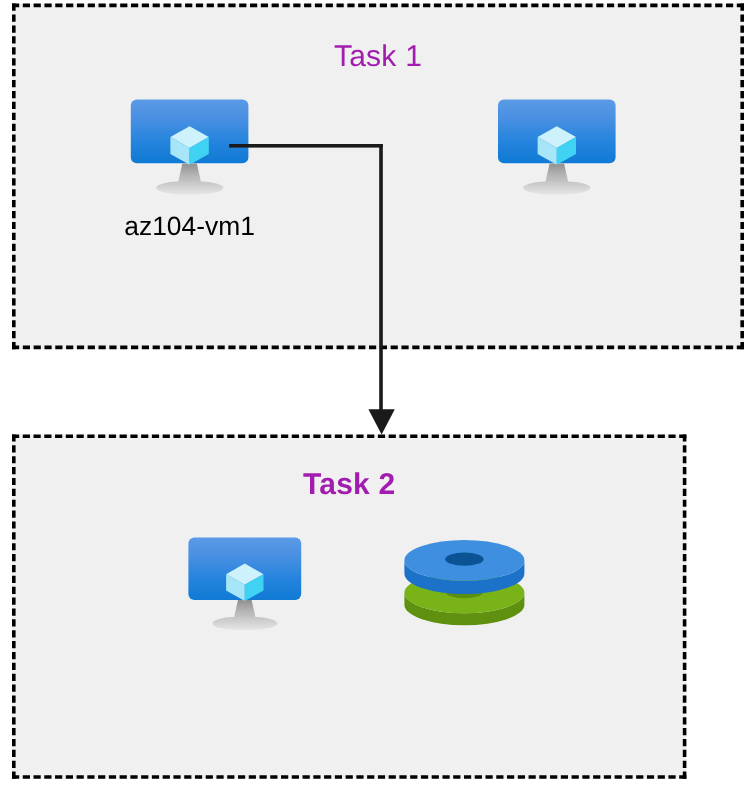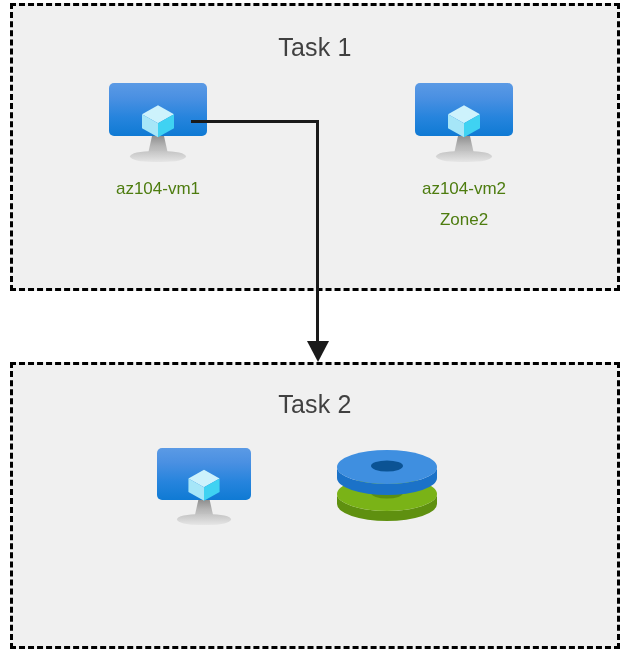--- a/index.html
+++ b/index.html
@@ -17,45 +17,45 @@
   }
 
   
   .task-box {
     position: absolute;
     background: #f0f0f0;
     border: 3px dashed #000000;
     box-sizing: border-box;
   }
   #task1-box { left: 10px;  top: 3px;   width: 610px; height: 288px; }
-  #task2-box { left: 10px;  top: 362px; width: 610px; height: 287px; }
+  #task2-box { left: 10px;  top: 362px; width: 562px; height: 287px; font-weight: bold; }
 
   .task-title {
     position: absolute;
     width: 100%;
     text-align: center;
-    color: #404040;
+    color: #a21caf;
     font-size: 25px;
     line-height: 30px;
     letter-spacing: 0.2px;
     white-space: nowrap;
   }
   #task1-title { top: 26px; }
   #task2-title { top: 24px; }
 
   
   .node { position: absolute; }
 
   .node-label {
     position: absolute;
     left: 50%;
     transform: translateX(-50%);
     text-align: center;
-    color: #4d7c0f;
-    font-size: 17px;
+    color: #000000;
+    font-size: 22px;
     line-height: 31px;
     white-space: nowrap;
   }
 
   
   .vm-icon { position: relative; }
   .vm-screen {
     position: absolute;
     left: 0; top: 0;
     width: 100%;
@@ -126,24 +126,20 @@
     <div class="vm-icon" style="width:98px; height:78px;">
       <div class="vm-screen" style="height:53px;"></div>
       <div class="vm-neck" style="top:53px; width:20px; height:18px; clip-path: polygon(20% 0, 80% 0, 100% 100%, 0 100%);"></div>
       <div class="vm-base" style="top:68px; width:56px; height:11px;"></div>
       <svg class="vm-cube" width="38" height="38" viewBox="0 0 38 38">
         <polygon points="19,3 35,12 19,21 3,12" fill="#cdf2fc"></polygon>
         <polygon points="3,12 19,21 19,35 3,26" fill="#a6e6f8"></polygon>
         <polygon points="35,12 35,26 19,35 19,21" fill="#3fd2f2"></polygon>
       </svg>
     </div>
-    <div class="node-label" style="top:90px;">
-      <div>az104-vm2</div>
-      <div>Zone2</div>
-    </div>
   </div>
 
   <div id="conn-h" class="conn-line"></div>
   <div id="conn-v" class="conn-line"></div>
   <div id="conn-arrow"></div>
 
   <div id="task2-box" class="task-box">
     <div id="task2-title" class="task-title">Task 2</div>
   </div>
 

